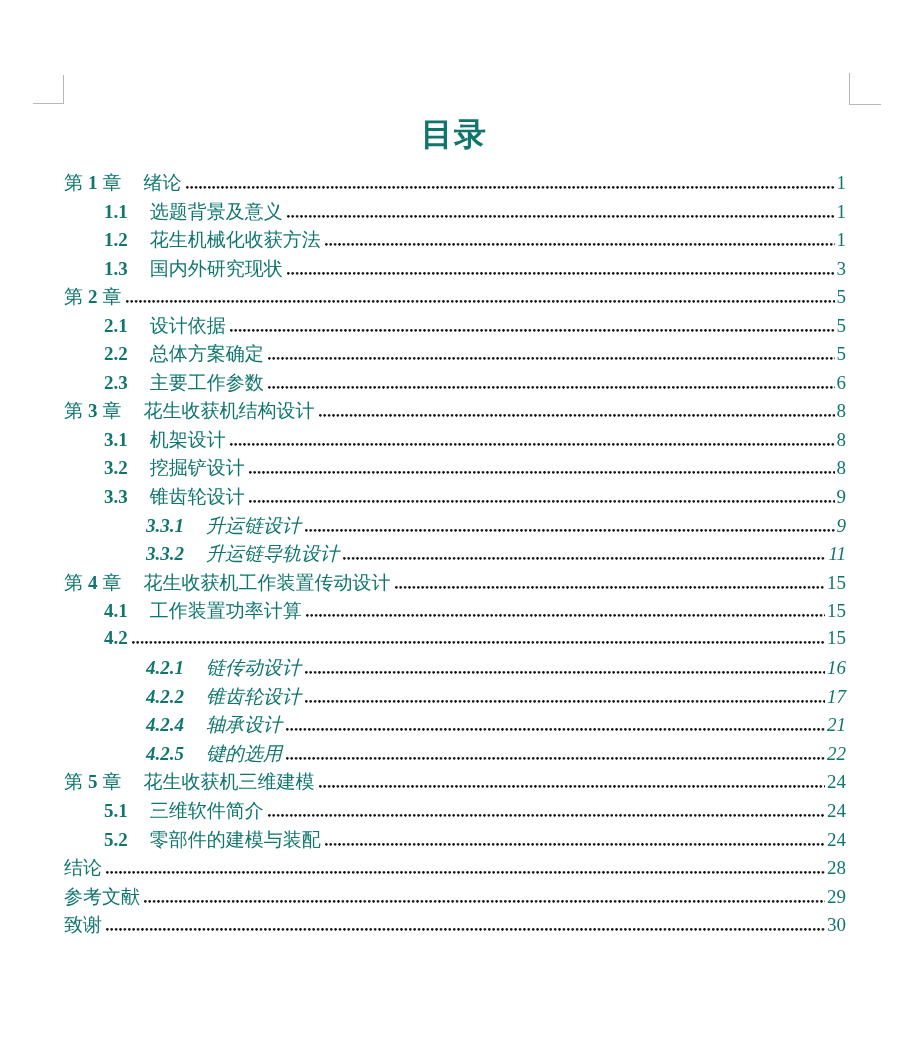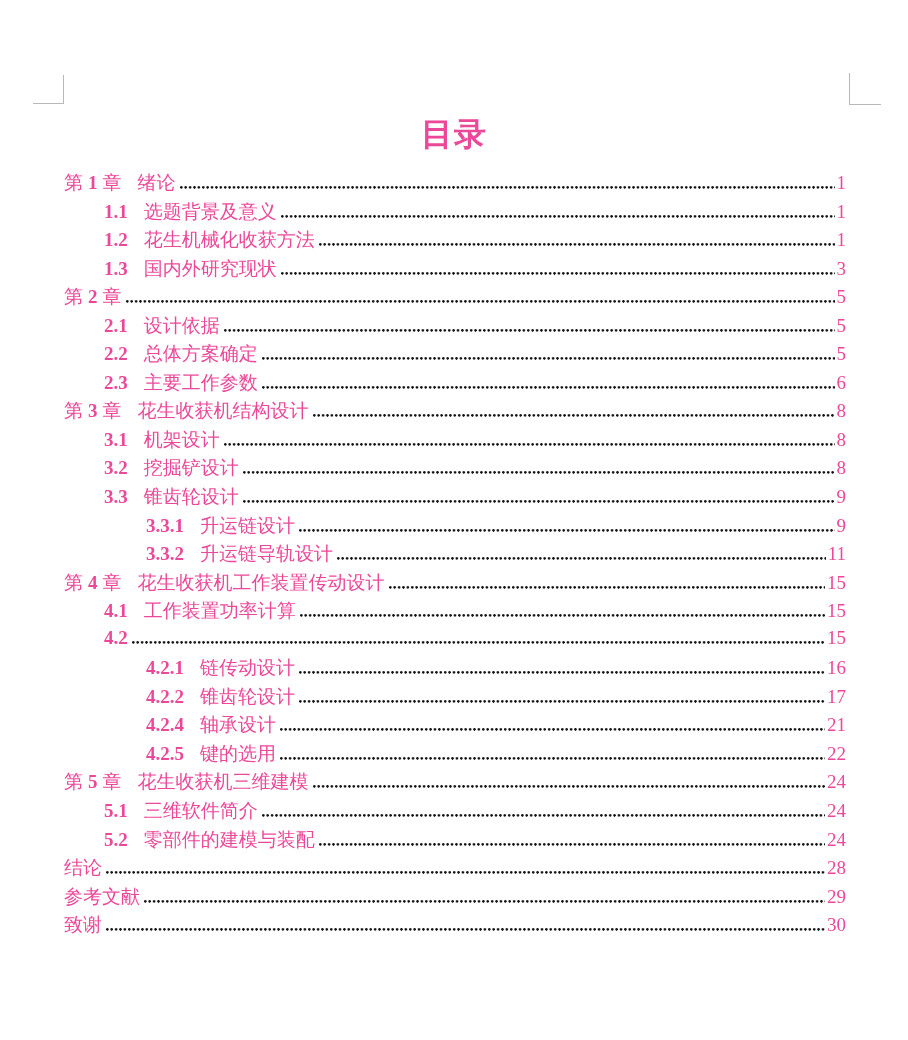--- a/index.html
+++ b/index.html
@@ -5,21 +5,21 @@
   html, body {
     margin: 0;
     padding: 0;
     background: #ffffff;
   }
   .page {
     position: relative;
     width: 908px;
     height: 956px;
     background: #ffffff;
-    color: #ec4899;
+    color: #0f766e;
     font-family: "Liberation Serif", "DejaVu Serif", serif;
     overflow: hidden;
   }
   .crop-mark {
     position: absolute;
   }
   .crop-mark.tl {
     left: 33px;
     top: 75px;
     width: 30px;
@@ -54,29 +54,29 @@
     right: 62px;
   }
   .toc-row {
     display: flex;
     align-items: baseline;
     height: 28.55px;
     font-size: 19px;
     white-space: nowrap;
   }
   .toc-row.lvl2 { padding-left: 40px; justify-content: center; }
-  .toc-row.lvl3 { padding-left: 82px; }
+  .toc-row.lvl3 { padding-left: 82px; font-style: italic; }
   .entry-num {
     font-weight: bold;
   }
   .chapter-num {
     margin: 0 5px;
   }
   .entry-title.gap {
-    margin-left: 16px;
+    margin-left: 22px;
   }
   .leader {
     flex: 1 1 auto;
     min-width: 8px;
     height: 3px;
     margin: 0 2px 0 4px;
     background-image: radial-gradient(circle at 1.3px 1.4px, #141414 1.05px, transparent 1.5px);
     background-size: 4.4px 3px;
     background-repeat: repeat-x;
     background-position: left bottom;

